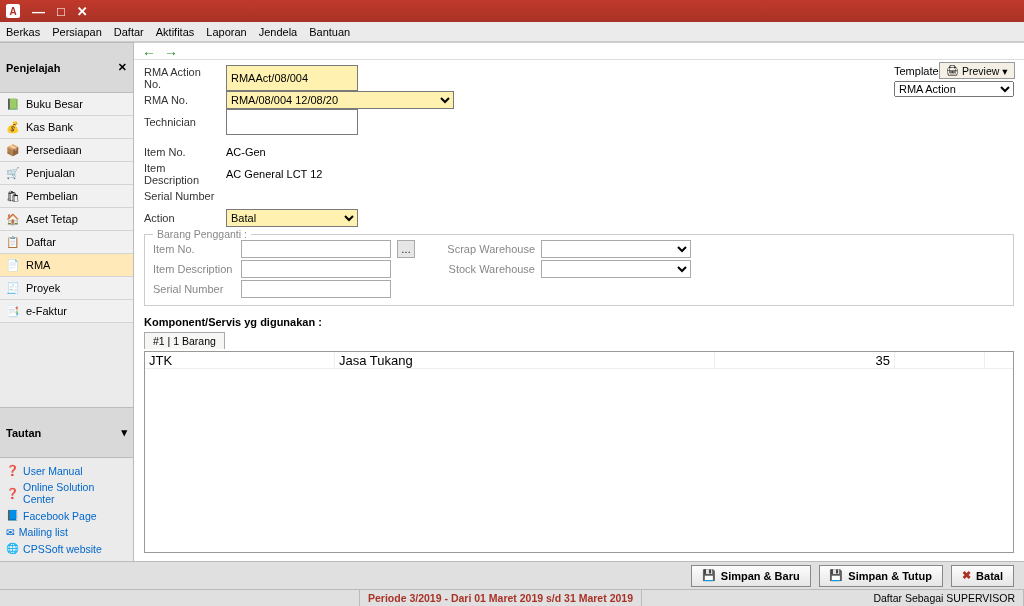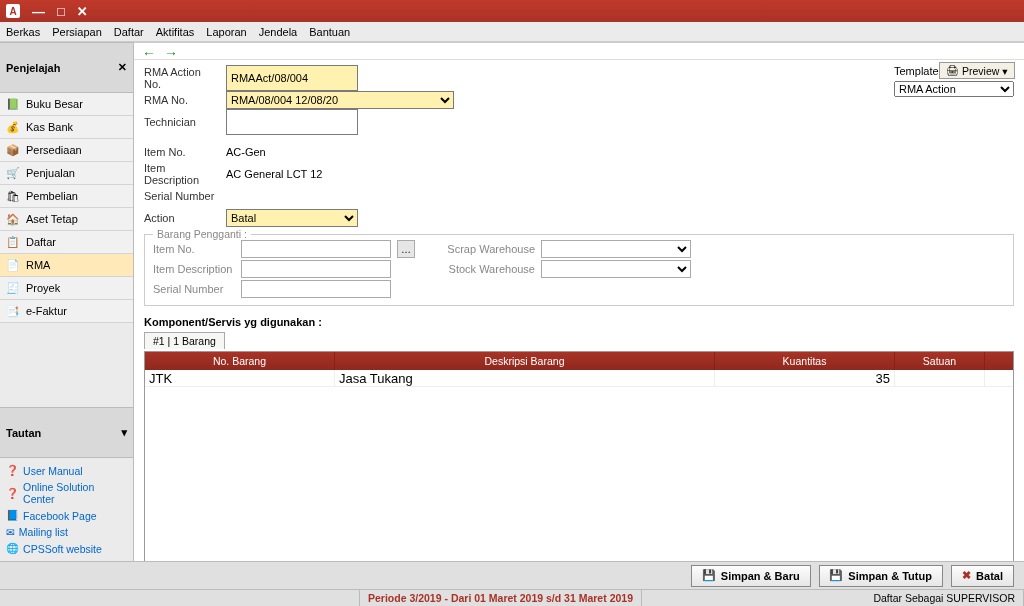--- a/index.html
+++ b/index.html
@@ -582,26 +582,20 @@
             </div>
           </div>
         </div>
       </div>
 
       <div class="grid-title">Komponent/Servis yg digunakan :</div>
       <div>
         <span class="sub-tab">#1 | 1 Barang</span>
       </div>
       <div class="grid">
-        <div class="grid-head">
-          <div class="col-no">No. Barang</div>
-          <div class="col-desc">Deskripsi Barang</div>
-          <div class="col-qty">Kuantitas</div>
-          <div class="col-sat">Satuan</div>
-        </div>
         <div class="grid-body">
           <div class="grid-row">
             <div class="col-no">JTK</div>
             <div class="col-desc">Jasa Tukang</div>
             <div class="col-qty">35</div>
             <div class="col-sat"></div>
           </div>
         </div>
       </div>
     </div>

